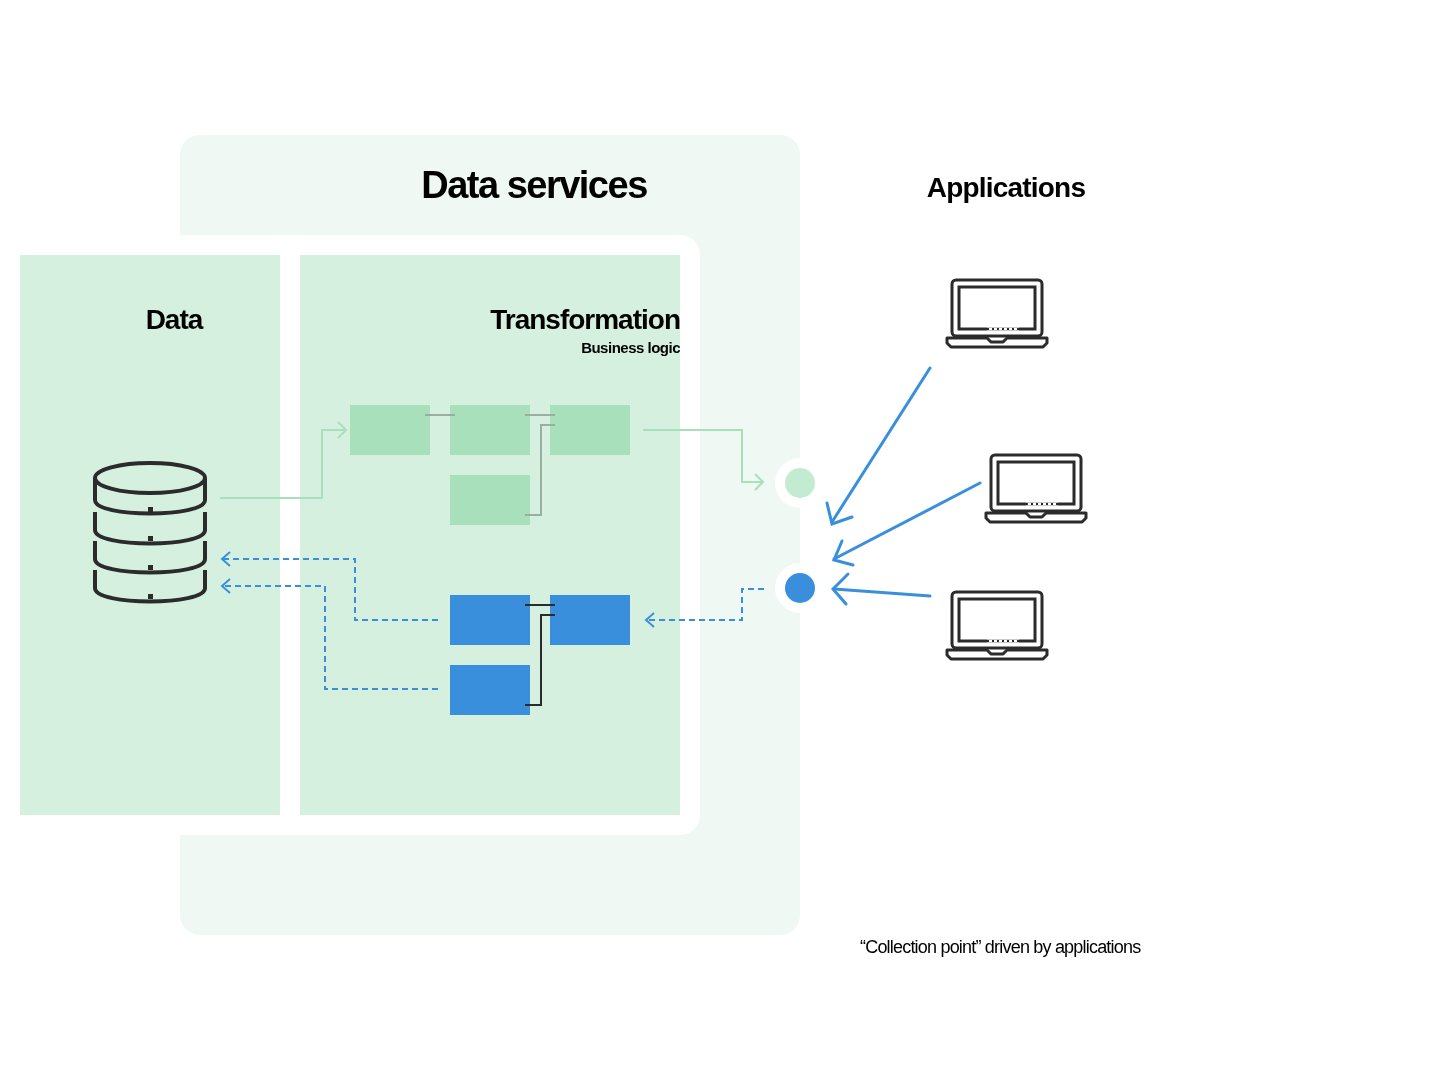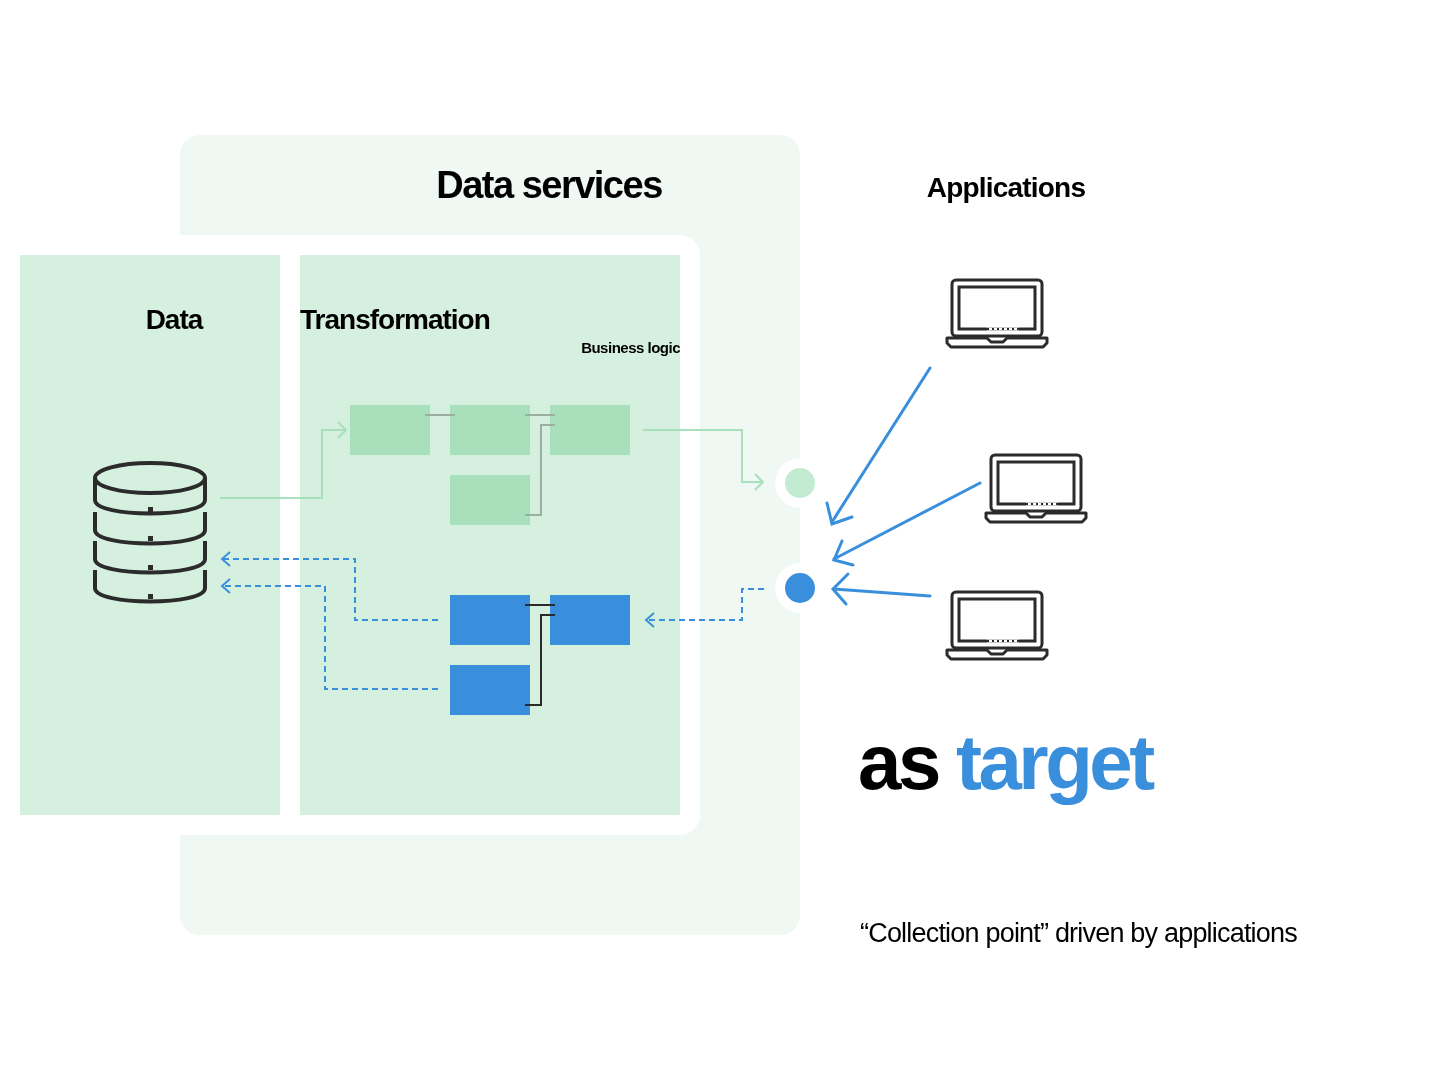--- a/index.html
+++ b/index.html
@@ -3,28 +3,28 @@
 <meta charset="utf-8">
 <style>
   html, body { margin: 0; padding: 0; background: #ffffff; }
   body { width: 1440px; height: 1080px; position: relative; overflow: hidden;
          font-family: "Liberation Sans", sans-serif; color: #000; }
   .abs { position: absolute; }
   #outer-panel { left: 180px; top: 135px; width: 620px; height: 800px; background: #eff8f3; border-radius: 20px; }
   #white-frame { left: 0; top: 235px; width: 700px; height: 600px; background: #ffffff; border-radius: 0 20px 20px 0; }
   #data-panel { left: 20px; top: 255px; width: 260px; height: 560px; background: #d6f0e0; }
   #transform-panel { left: 300px; top: 255px; width: 380px; height: 560px; background: #d6f0e0; }
-  .title-services { left: 180px; top: 164px; width: 708px; text-align: center; font-weight: 700; font-size: 38px; letter-spacing: -1.5px; padding-left: 15px; }
+  .title-services { left: 180px; top: 164px; width: 708px; text-align: center; font-weight: 700; font-size: 38px; letter-spacing: -1.5px; }
   .title-data { left: 20px; top: 304px; width: 308px; text-align: center; font-weight: 700; font-size: 28px; letter-spacing: -1px; }
-  .title-transform { left: 300px; top: 304px; width: 380px; text-align: left; font-weight: 700; font-size: 28px; letter-spacing: -1px; }
+  .title-transform { left: 300px; top: 304px; width: 380px; text-align: right; font-weight: 700; font-size: 28px; letter-spacing: -1px; }
   .subtitle-transform { left: 300px; top: 339px; width: 380px; text-align: right; font-weight: 700; font-size: 15px; letter-spacing: -0.5px; }
   .title-apps { left: 881px; top: 172px; width: 250px; text-align: center; font-weight: 700; font-size: 28px; letter-spacing: -0.8px; }
   .headline { left: 858px; top: 722px; font-weight: 700; font-size: 78px; letter-spacing: -3.5px; line-height: 80px; }
   .headline .accent { color: #3a8fdc; }
-  .caption { left: 860px; top: 918px; font-size: 27px; letter-spacing: -0.8px; }
+  .caption { left: 860px; top: 937px; font-size: 18px; letter-spacing: -0.8px; }
   svg#diagram { position: absolute; left: 0; top: 0; }
 </style>
 </head>
 <body>
 
 <div id="outer-panel" class="abs"></div>
 <div id="white-frame" class="abs"></div>
 <div id="data-panel" class="abs"></div>
 <div id="transform-panel" class="abs"></div>
 
@@ -109,15 +109,14 @@
     <path d="M930 596 L834 589"></path>
     <path d="M848 574 L833 589 L846 604"></path>
   </g>
 
   <use href="#laptop" x="947" y="280"></use>
   <use href="#laptop" x="986" y="455"></use>
   <use href="#laptop" x="947" y="592"></use>
 </svg>
 
 <div class="abs headline">
-  <div><span>as</span> <span class="accent">target</span></div>
 </div>
 <div class="abs caption">“Collection point” driven by applications</div>
 
 </body></html>

